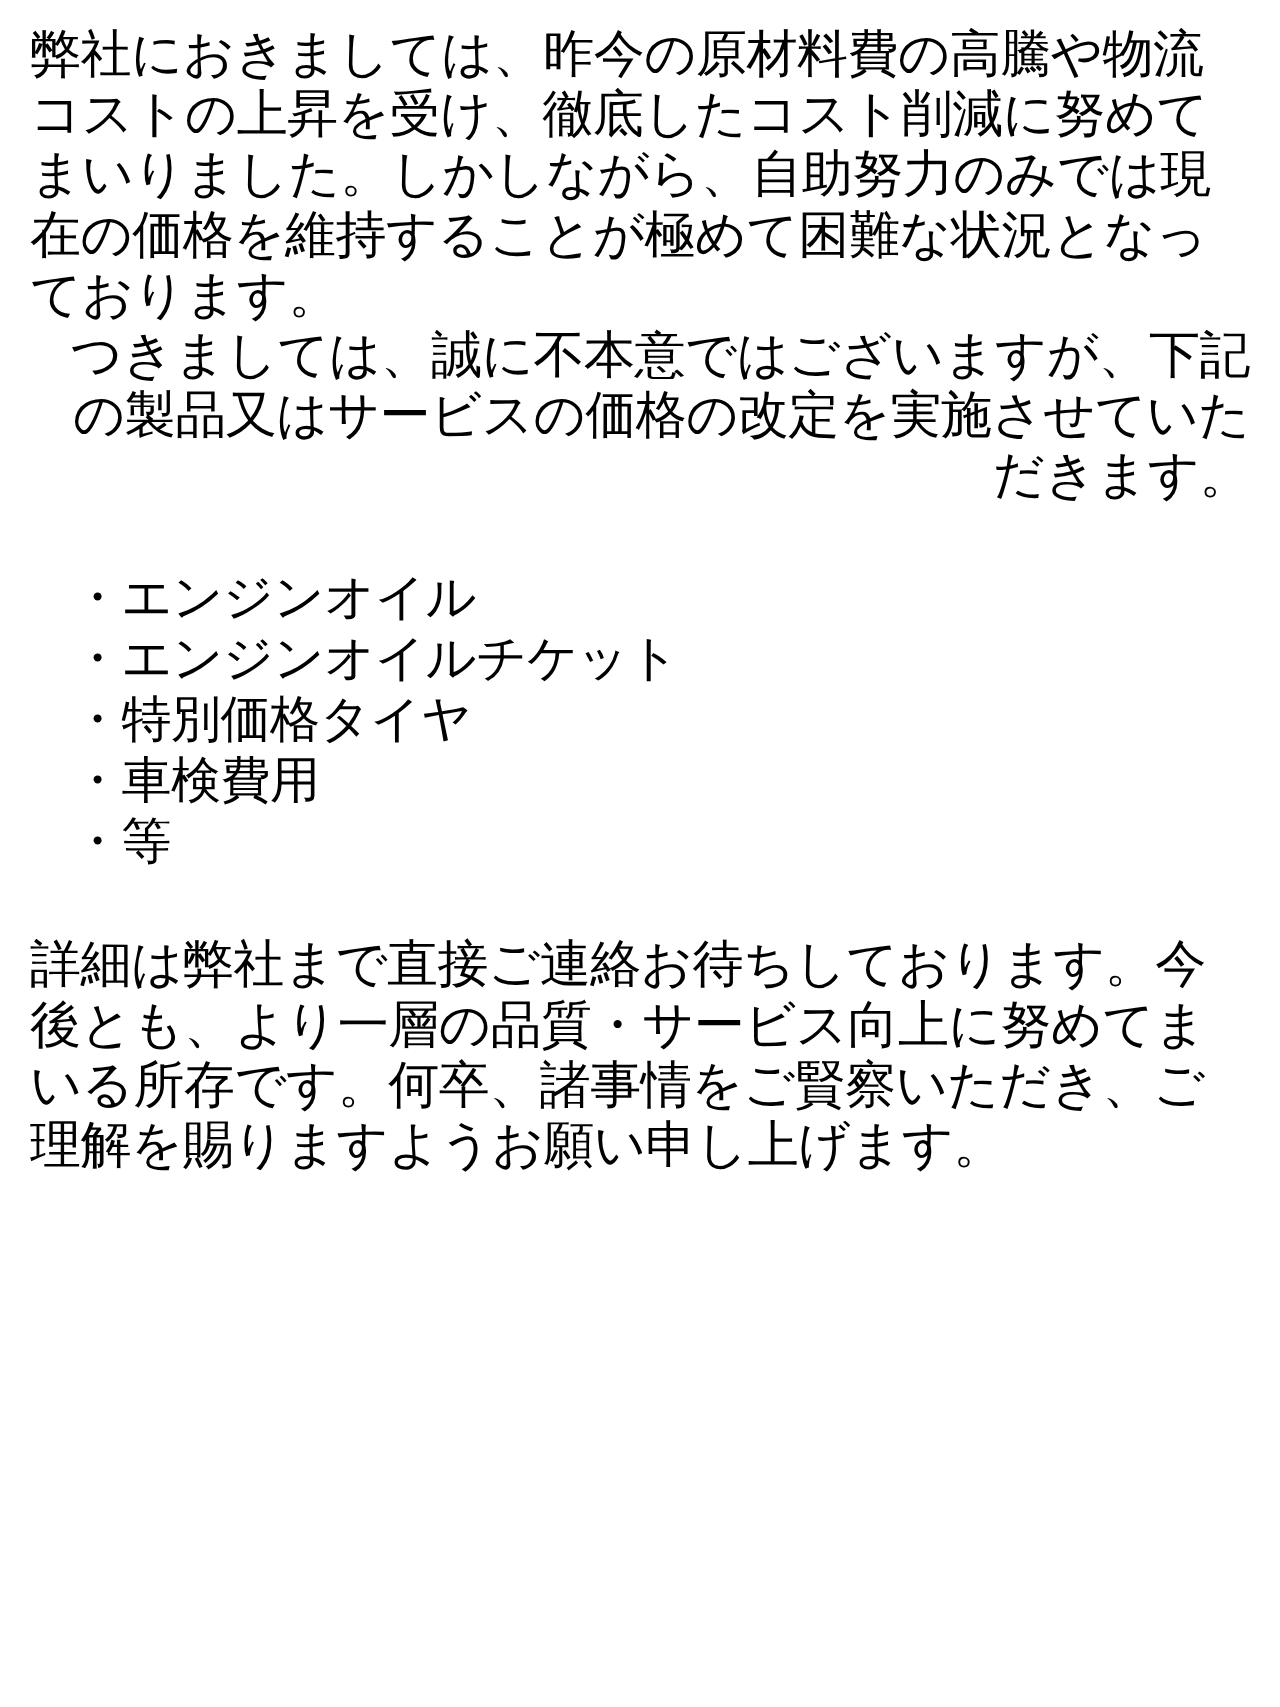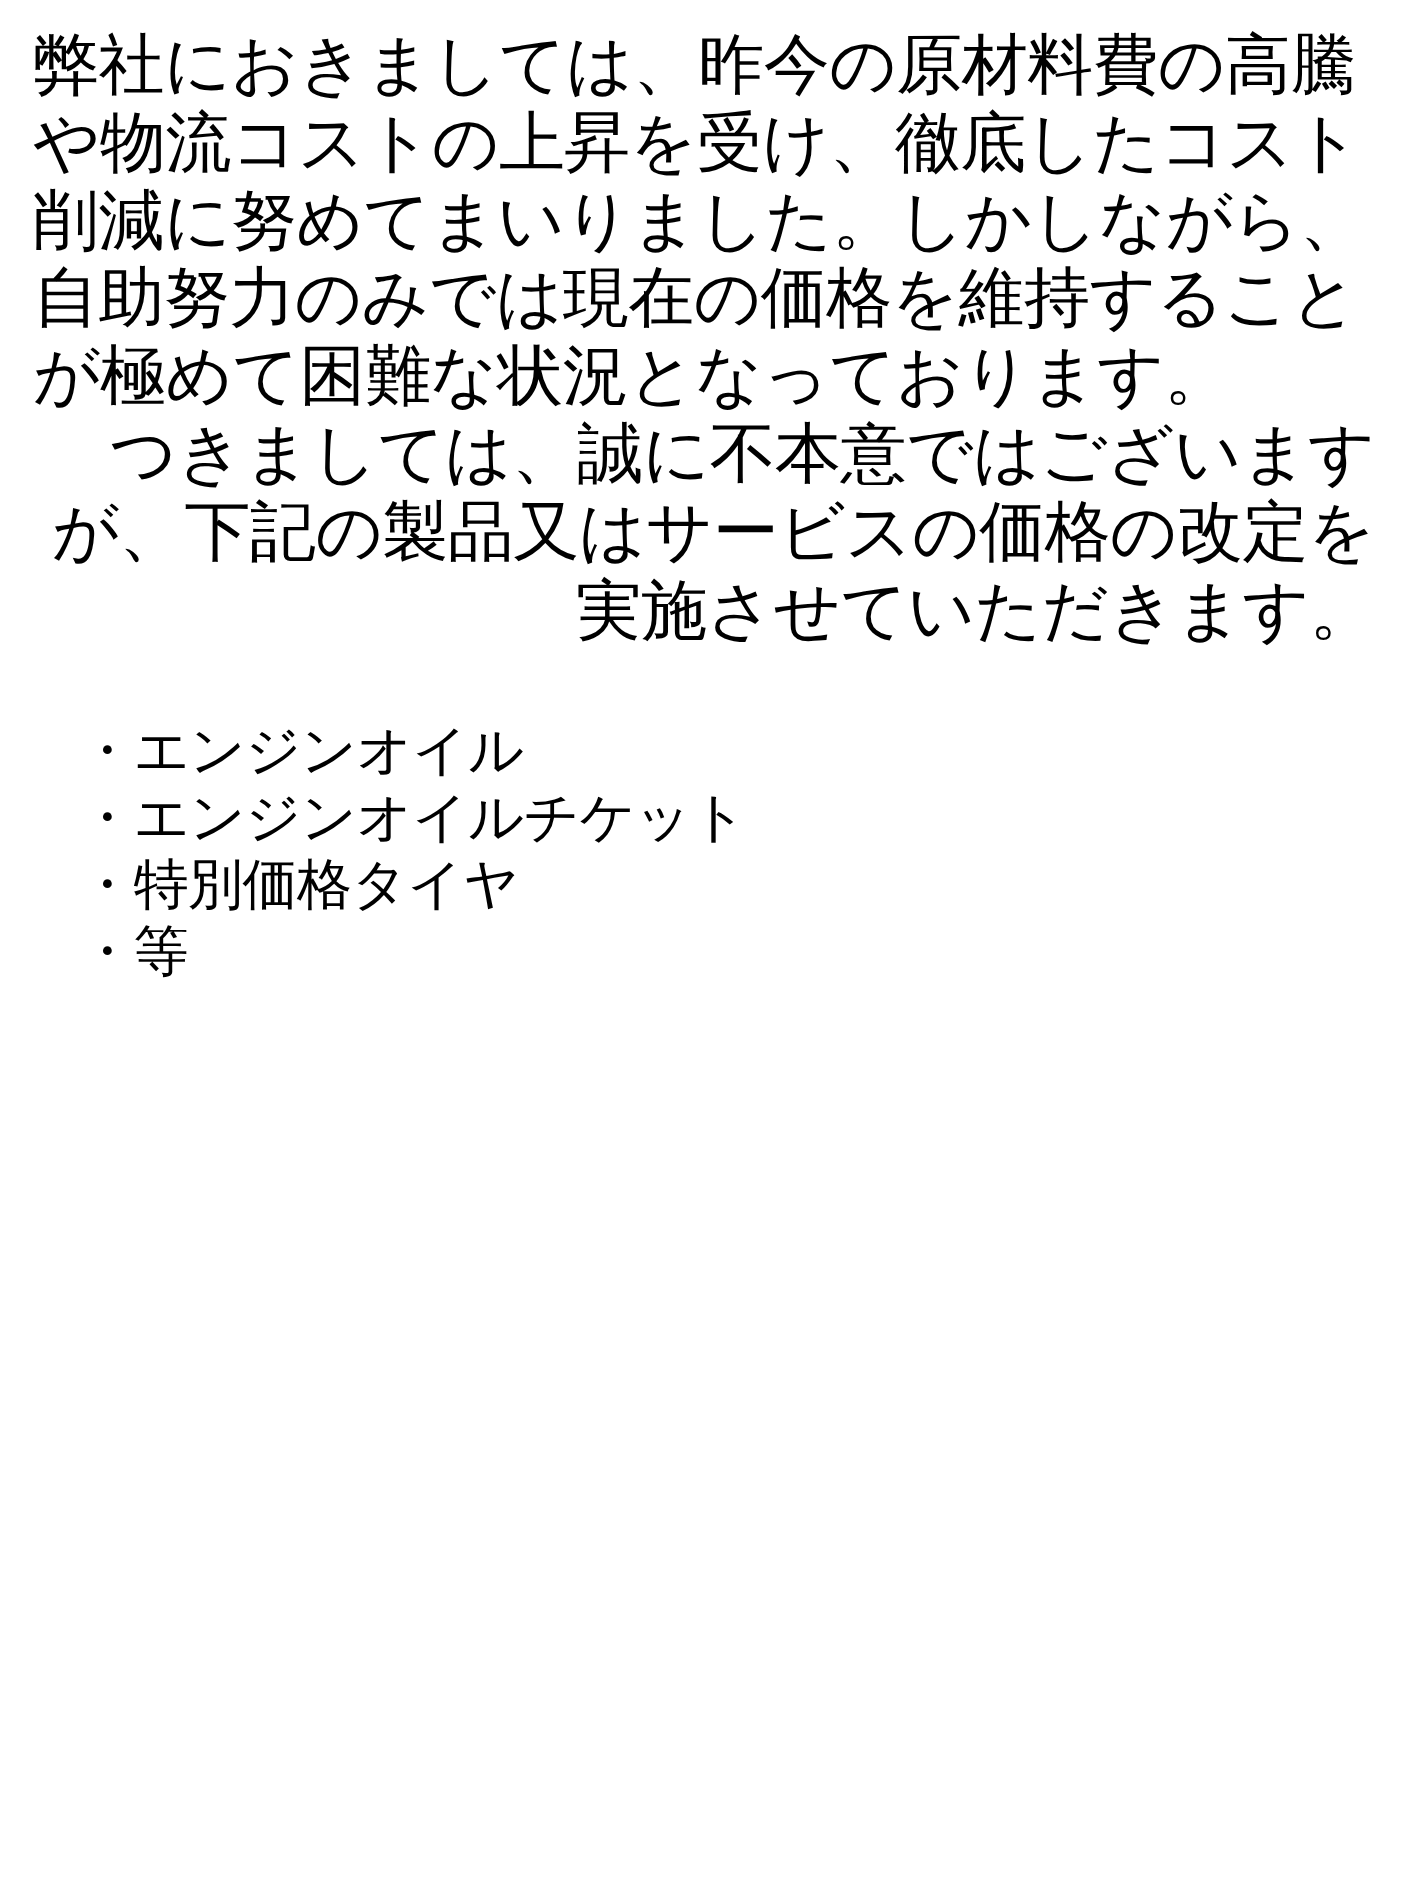--- a/index.html
+++ b/index.html
@@ -14,21 +14,21 @@
     color: #000000;
     overflow: hidden;
   }
   .page {
     width: 1280px;
     height: 1707px;
     box-sizing: border-box;
     padding: 24px 30px 0 30px;
   }
   .para {
-    font-size: 60px;
+    font-size: 51px;
     line-height: 1.18;
     letter-spacing: -0.5px;
     margin: 0;
     text-align: left;
     white-space: pre-wrap;
     word-break: break-all;
   }
   .para + .para {
     margin-top: 0;
     text-align: right;
@@ -58,19 +58,21 @@
 
   <p class="para">弊社におきましては、昨今の原材料費の高騰や物流コストの上昇を受け、徹底したコスト削減に努めてまいりました。しかしながら、自助努力のみでは現在の価格を維持することが極めて困難な状況となっております。</p>
   <p class="para">つきましては、誠に不本意ではございますが、下記の製品又はサービスの価格の改定を実施させていただきます。</p>
 
   <div class="gap-block"></div>
 
   <ul class="item-list">
     <li><span class="bullet">・</span><span>エンジンオイル</span></li>
     <li><span class="bullet">・</span><span>エンジンオイルチケット</span></li>
     <li><span class="bullet">・</span><span>特別価格タイヤ</span></li>
+    <li><span class="bullet">・</span><span>車検費用</span></li>
     <li><span class="bullet">・</span><span>等</span></li>
   </ul>
 
   <div class="gap-block"></div>
 
+  <p class="para">詳細は弊社まで直接ご連絡お待ちしております。今後とも、より一層の品質・サービス向上に努めてまいる所存です。何卒、諸事情をご賢察いただき、ご理解を賜りますようお願い申し上げます。</p>
 
 </div>
 
 </body></html>

